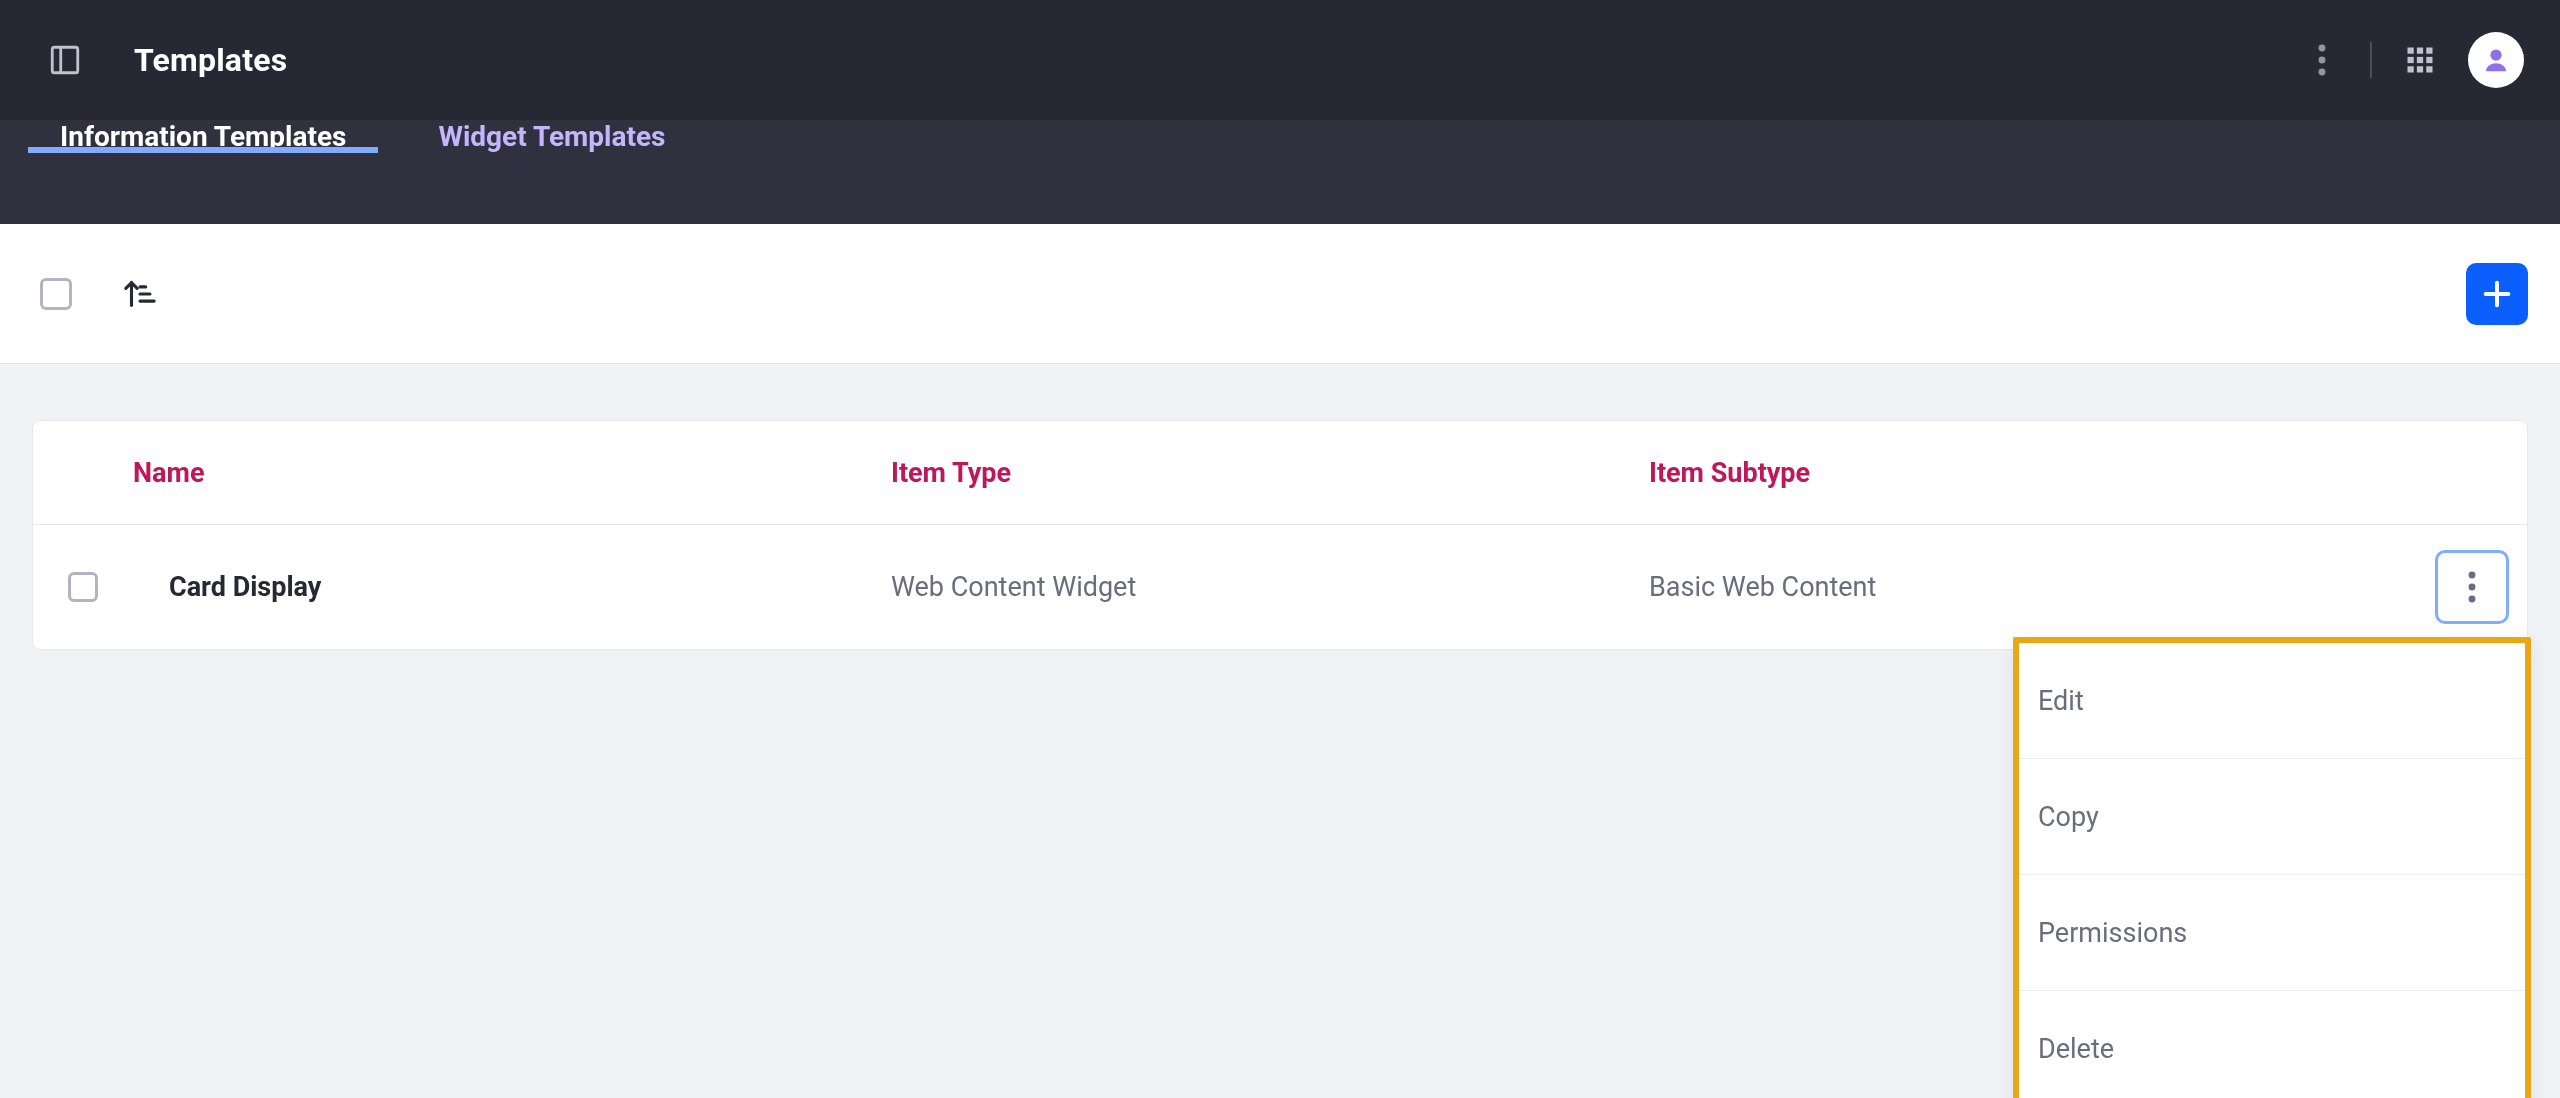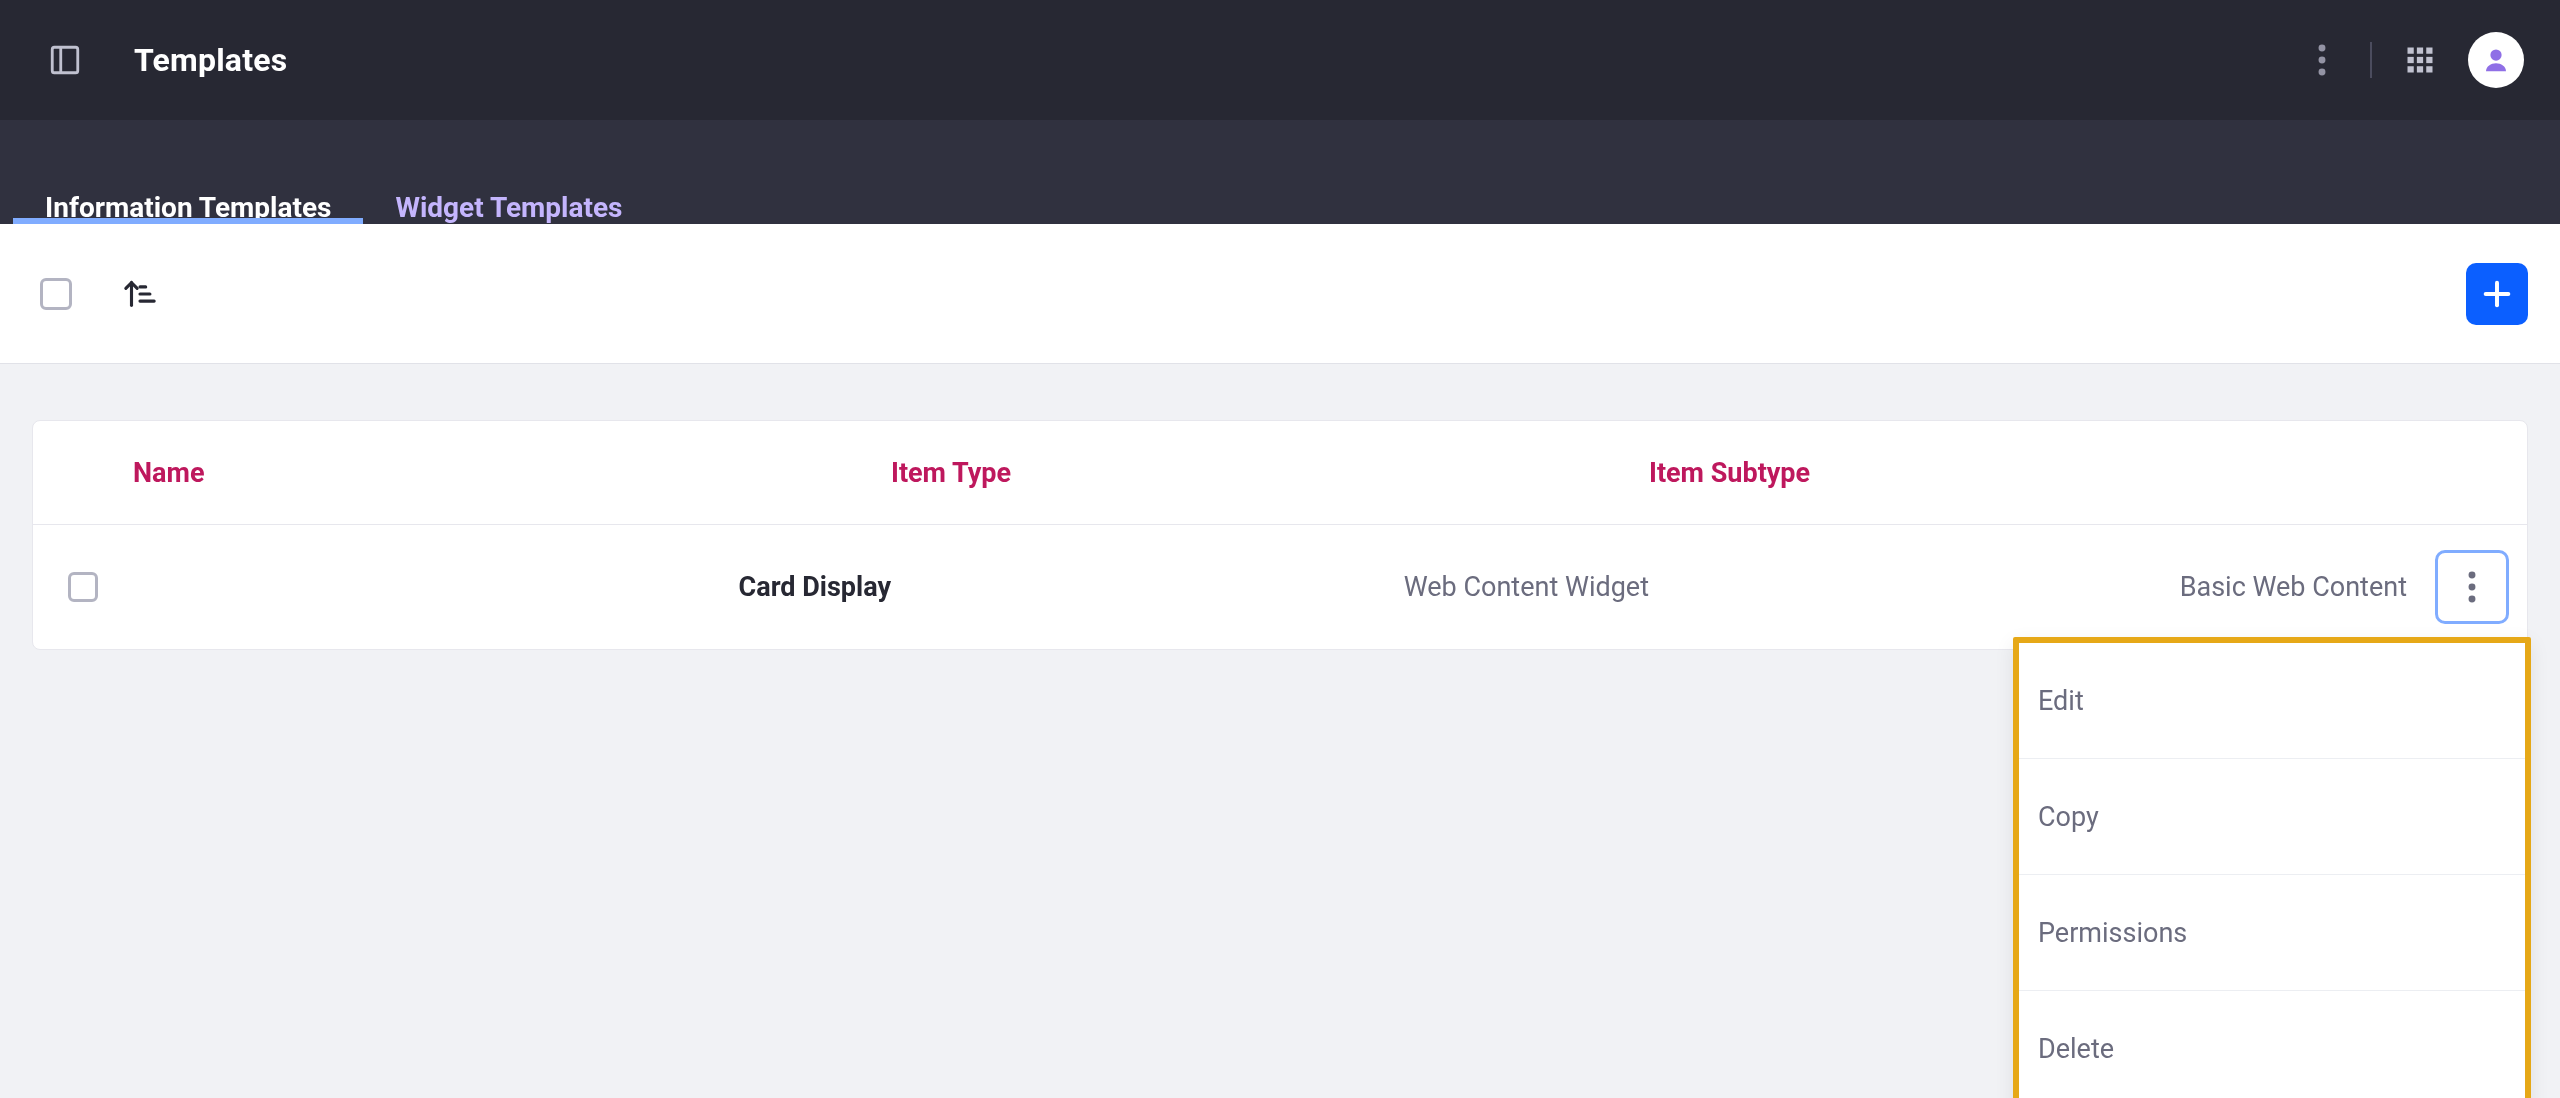--- a/index.html
+++ b/index.html
@@ -61,22 +61,23 @@
   justify-content: center;
   cursor: pointer;
 }
 .avatar svg { color: #8f6fe6; }
 
 
 .tabs {
   background: #30313f;
   height: 104px;
   display: flex;
-  align-items: flex-end;
-  padding-left: 13px;
+  align-items: flex-start;
+  padding-left: 28px;
+  gap: 28px;
 }
 .tab {
   display: flex;
   align-items: center;
   padding: 0 32px;
   font-size: 28px;
   font-weight: 700;
   color: #c4b5fd;
   cursor: pointer;
   position: relative;
@@ -159,21 +160,20 @@
   font-size: 27px;
   font-weight: 700;
   color: #be185d;
 }
 .table-head .th { padding-left: 0; }
 .th-name { padding-left: 36px; }
 .table-row {
   height: 124px;
   font-size: 27px;
   color: #6b6c7e;
-  text-align: right;
 }
 .row-checkbox {
   display: flex;
   justify-content: center;
 }
 .row-checkbox .cb {
   width: 30px;
   height: 30px;
   border: 3px solid #b3b4c2;
   border-radius: 6px;

